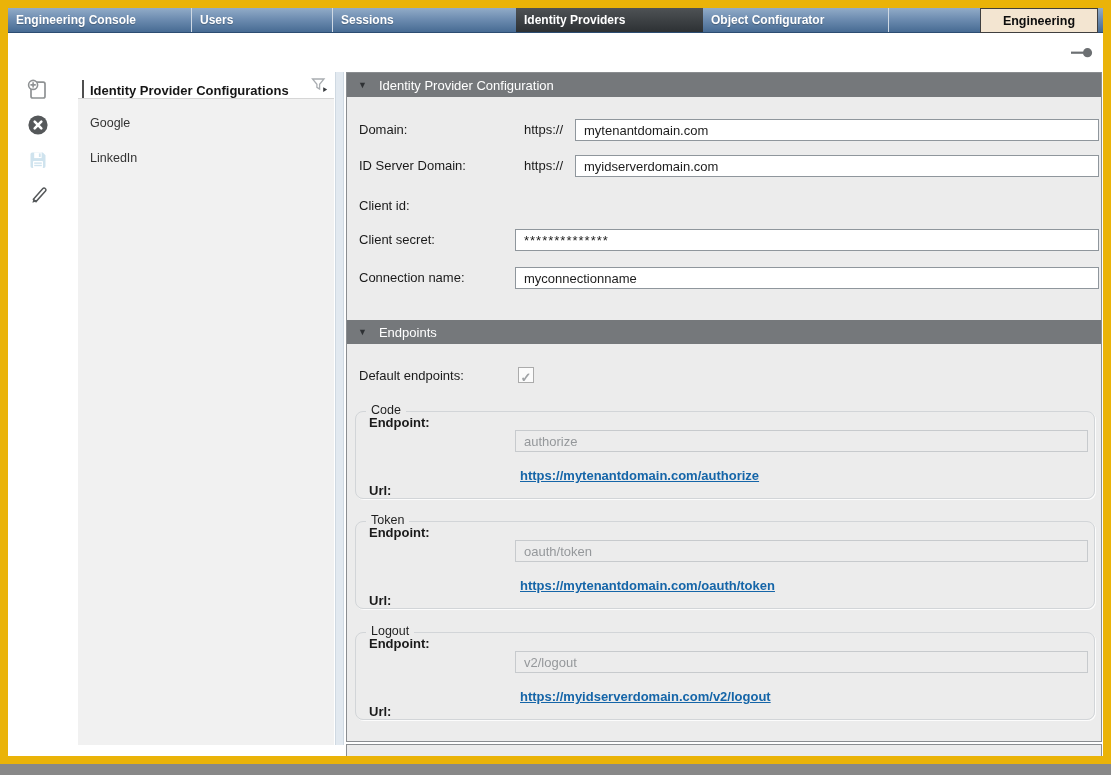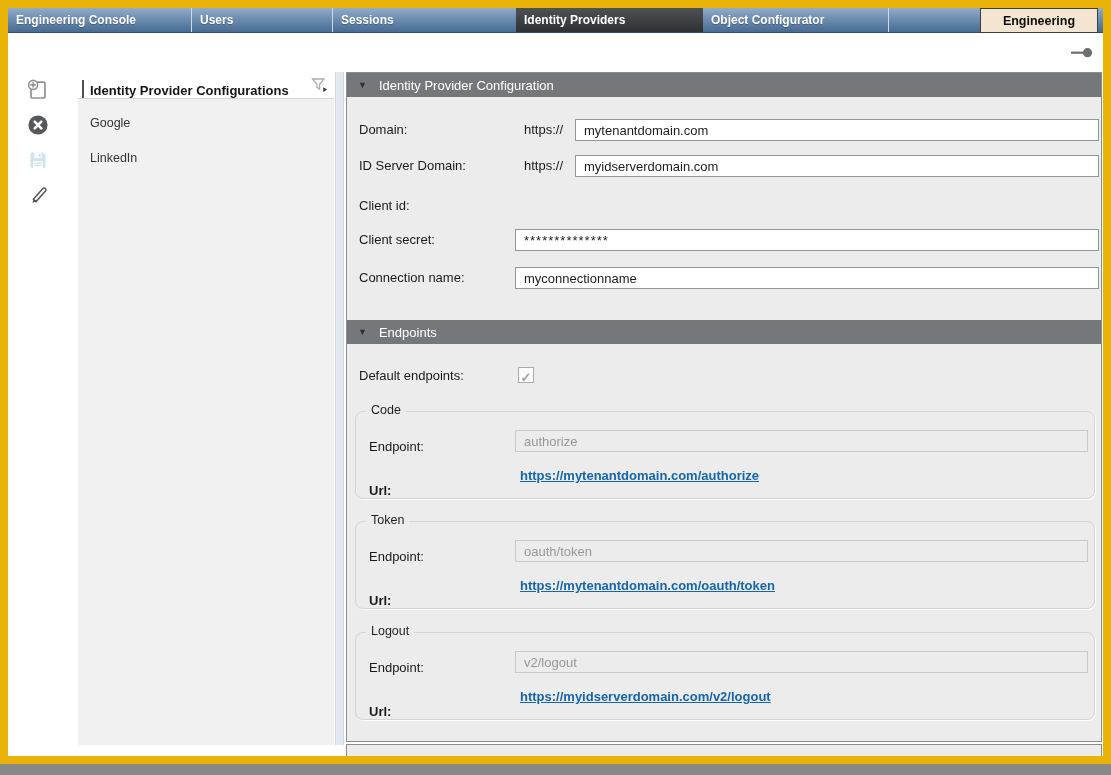--- a/index.html
+++ b/index.html
@@ -86,21 +86,21 @@
     position:absolute; left:8px; width:740px; height:88px;
     border:1px solid #d2d5d8; border-radius:8px;
     box-shadow: 1px 1px 0 rgba(255,255,255,.85);
   }
   .g0 { top:338px; } .g1 { top:448px; } .g2 { top:559px; }
   .grp-legend {
     position:absolute; top:-9px; left:10px; background:#ececec; padding:0 5px;
     font-size:12.5px; color:#1f1f1f;
   }
   .glabel { position:absolute; left:13px; font-size:13px; color:#1a1a1a; line-height:22px; }
-  .ep-row { top:24px; } .url-row { top:68px;font-weight:bold; }
+  .ep-row { top:0;font-weight:bold; } .url-row { top:68px;font-weight:bold; }
   .fld.disabled {
     left:159px; top:18px; width:573px; background:#ececec;
     border:1px solid #c7cacd; color:#95989b;
   }
   .url-link {
     position:absolute; left:164px; top:53px; font-size:13px; font-weight:bold;
     color:#1565a8; text-decoration:underline; line-height:22px; cursor:pointer;
   }
   
   .footer-bar {

